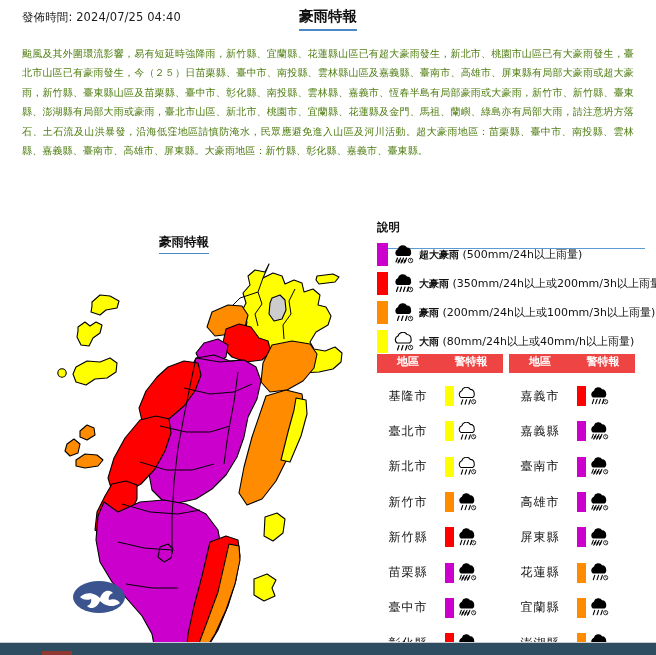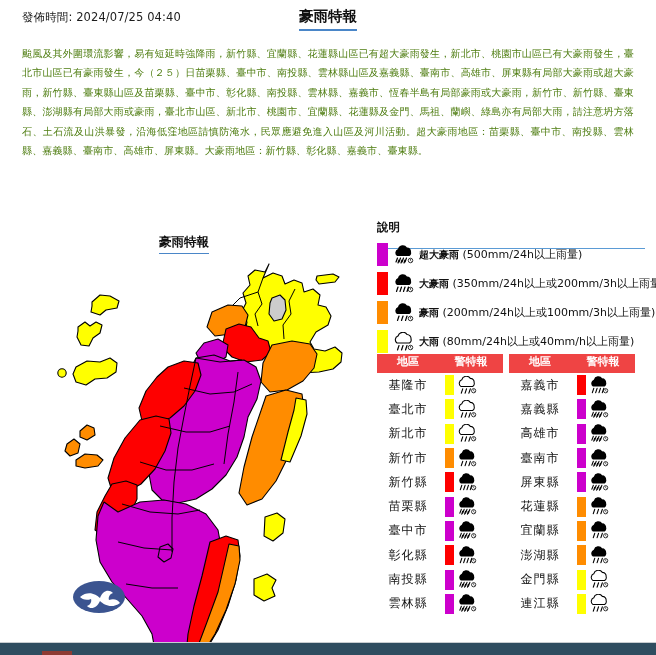--- a/index.html
+++ b/index.html
@@ -69,21 +69,21 @@
   .tables{position:absolute;left:5px;top:142px;width:283px;}
   .tblcol{position:absolute;top:0;width:126px;}
   .tblcol.c1{left:4px;}
   .tblcol.c2{left:136px;}
   .thead{
     display:flex;background:#ef4444;color:#fff;height:19px;align-items:flex-start;
     font-size:11px;font-weight:bold;
   }
   .th-a{width:62px;text-align:center;}
   .th-b{width:64px;text-align:center;}
-  .trow{display:flex;align-items:center;height:24.3px;}
+  .trow{display:flex;align-items:center;height:24.3px;margin-top:11px;}
   .td-a{width:62px;text-align:center;font-size:12px;color:#111;letter-spacing:1px;}
   .td-b{width:64px;display:flex;align-items:center;padding-left:6px;box-sizing:border-box;}
   .bar{width:9px;height:20px;display:block;flex:0 0 auto;}
   .ricon{width:22px;height:19px;margin-left:2px;flex:0 0 auto;}
 
   
   .botbar{position:absolute;left:0;bottom:0;width:656px;height:12px;background:#2f4d60;border-top:1px solid #c9cdd1;}
   .botbar .nub{position:absolute;left:42px;bottom:0;width:30px;height:4px;background:#8e3a33;}
 </style>
 </head>
@@ -473,41 +473,41 @@
                       <path d="M14 30 l-2 6"></path>
                       <path d="M20 30 l-2 6"></path>
                       <path d="M26 30 l-2 6"></path>
                     </g>
                     <circle cx="37" cy="31" r="4.5" fill="none" stroke="#000" stroke-width="1.6"></circle>
                     <path d="M37 28 v3 l2 2" stroke="#000" stroke-width="1.3" fill="none"></path>
                   </svg>
                 </div>
               </div>
               <div class="trow">
+                <div class="td-a">臺南市</div>
+                <div class="td-b">
+                  <span class="bar" style="background:#cc00cc"></span>
+                  <svg class="ricon" viewBox="0 0 46 40">
+                    <path d="M10 22 a8 8 0 0 1 2 -14 a10 10 0 0 1 18 -3 a8 8 0 0 1 8 9 a7 7 0 0 1 -3 8 z" fill="#000"></path>
+                    <g stroke="#000" stroke-width="2.4" stroke-linecap="round">
+                      <path d="M11 26 l-3 8"></path>
+                      <path d="M17 26 l-3 8"></path>
+                      <path d="M23 26 l-3 8"></path>
+                      <path d="M29 26 l-3 8"></path>
+                      <path d="M14 30 l-2 6"></path>
+                      <path d="M20 30 l-2 6"></path>
+                      <path d="M26 30 l-2 6"></path>
+                    </g>
+                    <circle cx="37" cy="31" r="4.5" fill="none" stroke="#000" stroke-width="1.6"></circle>
+                    <path d="M37 28 v3 l2 2" stroke="#000" stroke-width="1.3" fill="none"></path>
+                  </svg>
+                </div>
+              </div>
+              <div class="trow">
                 <div class="td-a">高雄市</div>
-                <div class="td-b">
-                  <span class="bar" style="background:#cc00cc"></span>
-                  <svg class="ricon" viewBox="0 0 46 40">
-                    <path d="M10 22 a8 8 0 0 1 2 -14 a10 10 0 0 1 18 -3 a8 8 0 0 1 8 9 a7 7 0 0 1 -3 8 z" fill="#000"></path>
-                    <g stroke="#000" stroke-width="2.4" stroke-linecap="round">
-                      <path d="M11 26 l-3 8"></path>
-                      <path d="M17 26 l-3 8"></path>
-                      <path d="M23 26 l-3 8"></path>
-                      <path d="M29 26 l-3 8"></path>
-                      <path d="M14 30 l-2 6"></path>
-                      <path d="M20 30 l-2 6"></path>
-                      <path d="M26 30 l-2 6"></path>
-                    </g>
-                    <circle cx="37" cy="31" r="4.5" fill="none" stroke="#000" stroke-width="1.6"></circle>
-                    <path d="M37 28 v3 l2 2" stroke="#000" stroke-width="1.3" fill="none"></path>
-                  </svg>
-                </div>
-              </div>
-              <div class="trow">
-                <div class="td-a">臺南市</div>
                 <div class="td-b">
                   <span class="bar" style="background:#cc00cc"></span>
                   <svg class="ricon" viewBox="0 0 46 40">
                     <path d="M10 22 a8 8 0 0 1 2 -14 a10 10 0 0 1 18 -3 a8 8 0 0 1 8 9 a7 7 0 0 1 -3 8 z" fill="#000"></path>
                     <g stroke="#000" stroke-width="2.4" stroke-linecap="round">
                       <path d="M11 26 l-3 8"></path>
                       <path d="M17 26 l-3 8"></path>
                       <path d="M23 26 l-3 8"></path>
                       <path d="M29 26 l-3 8"></path>
                       <path d="M14 30 l-2 6"></path>

